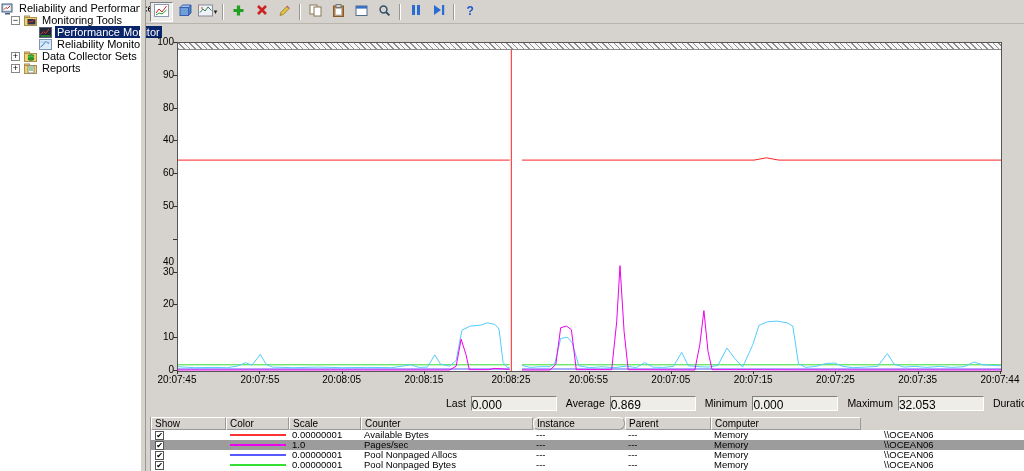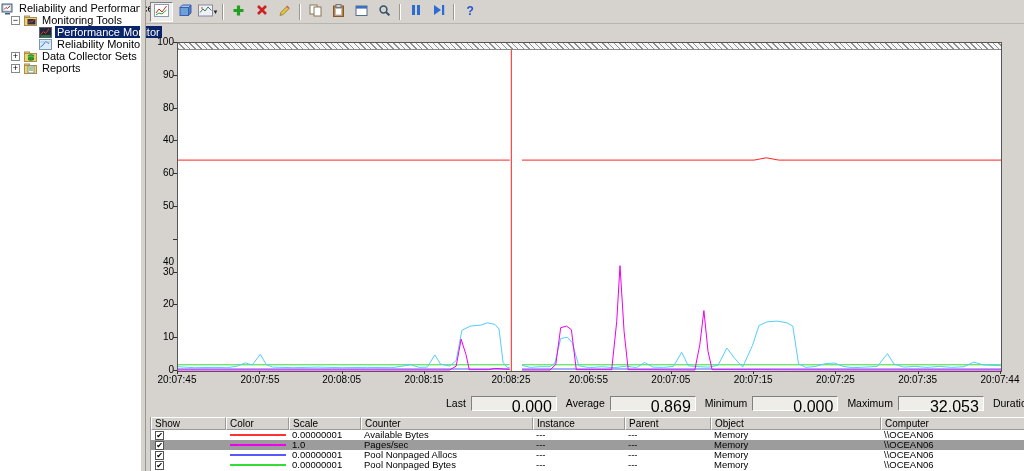--- a/index.html
+++ b/index.html
@@ -36,21 +36,21 @@
   .ylab{position:absolute;width:28px;text-align:right;font-size:10px;line-height:11px;}
   .ytick{position:absolute;left:27px;width:4px;height:1px;background:#333;}
   .xtick{position:absolute;width:1px;height:3px;background:#333;top:371px;}
   .xlab{position:absolute;top:374px;font-size:10px;white-space:nowrap;transform:translateX(-50%);}
   
   #stats{position:absolute;left:0;top:394px;right:0;height:18px;display:flex;align-items:center;
          padding-left:300px;overflow:hidden;font-size:10.5px;}
   .slabel{margin-right:5px;flex:none;}
   .sbox{width:86px;height:15px;flex:none;background:#efede7;box-sizing:border-box;
         border:1px solid;border-color:#808080 #fff #fff #808080;
-        text-align:right;padding:1px 4px 0 0;margin-right:9px;font-size:16px;}
+        padding:1px 4px 0 0;margin-right:9px;font-size:12px;}
   
   #table{position:absolute;left:4px;top:417px;width:874px;bottom:0;background:#fff;
          border-left:1px solid #9a9a9a;box-sizing:border-box;overflow:hidden;}
   #thead{display:flex;height:13px;background:#d6d3ce;}
   .th{box-sizing:border-box;flex:none;font-size:10px;line-height:11px;padding-left:3px;
       border-right:1px solid #9a9a9a;border-top:1px solid #fff;border-bottom:1px solid #9a9a9a;
       border-left:1px solid #fff;overflow:hidden;white-space:nowrap;}
   .tr{display:flex;height:10px;align-items:center;}
   .tr.sel{background:#9c9c9c;}
   .td{box-sizing:border-box;flex:none;font-size:9.5px;line-height:10px;padding-left:3px;
@@ -294,23 +294,22 @@
       <span class="sbox">32.053</span>
       <span class="slabel">Duration</span>
 
     </div>
     <div id="table">
       <div id="thead">
           <div class="th" style="width: 75px;">Show</div>
           <div class="th" style="width: 63px;">Color</div>
           <div class="th" style="width: 72px;">Scale</div>
           <div class="th" style="width: 172px;">Counter</div>
-          <div class="th" style="width: 92px;">Instance</div>
+          <div class="th" style="width: 92px; border-radius: 6px;">Instance</div>
           <div class="th" style="width: 86px;">Parent</div>
-          <div class="th" style="width: 170px;">Object</div>
           <div class="th" style="width: 150px;">Computer</div>
         </div>
       <div id="tbody">
           <div class="tr">
             <div class="td" style="width: 75px; padding: 0px;">
               <div class="cb">✔</div>
             </div>
             <div class="td" style="width: 63px; padding: 0px;">
               <div class="swatch" style="background: rgb(255, 51, 51);"></div>
             </div>

